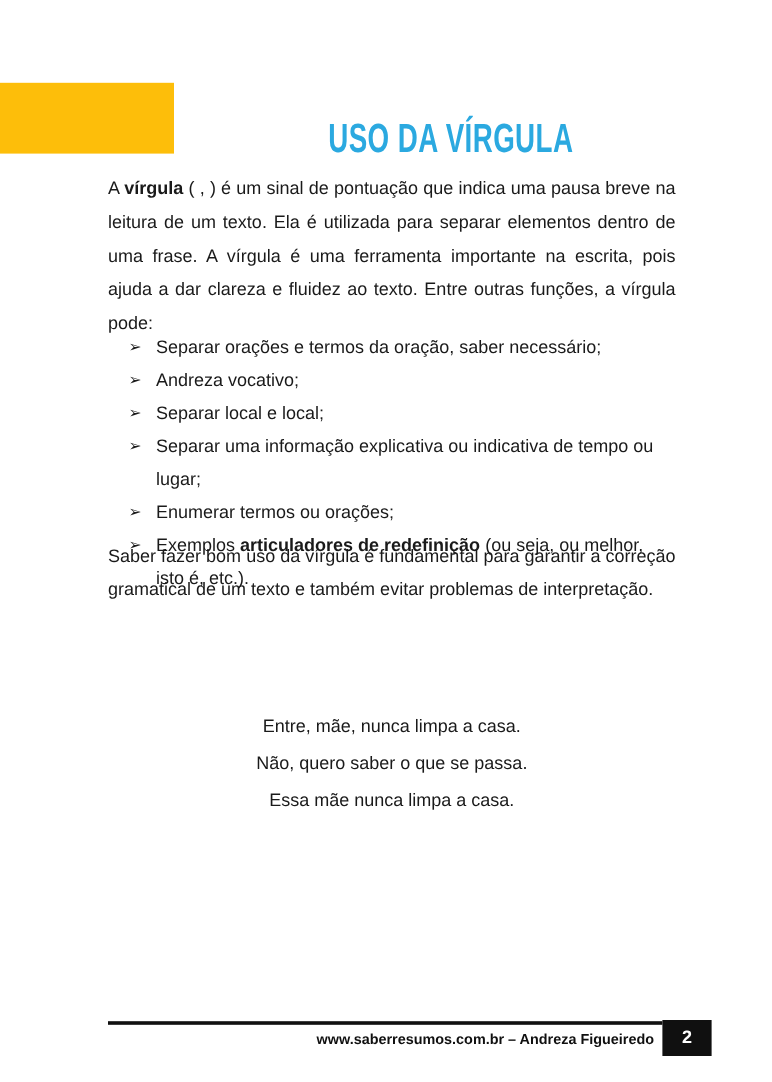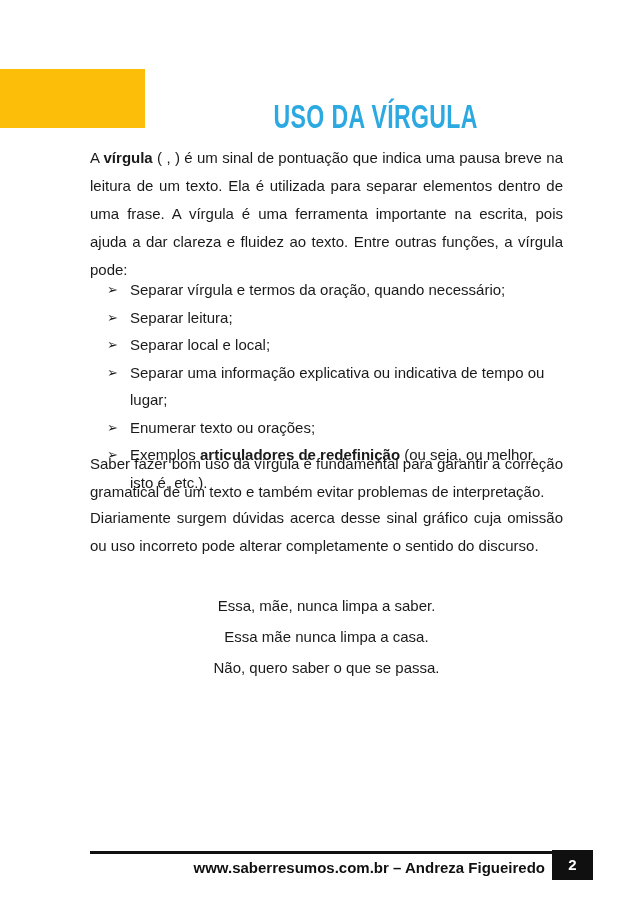--- a/index.html
+++ b/index.html
@@ -76,21 +76,21 @@
   
   .footer-rule {
     position: absolute;
     left: 90px; top: 851px;
     width: 462px; height: 3px;
     background: #101010;
   }
   .footer-text {
     position: absolute;
     right: 98px; top: 859px;
-    font-size: 15px;
+    font-size: 12px;
     font-weight: bold;
     color: #101010;
     white-space: nowrap;
   }
   .page-number-box {
     position: absolute;
     left: 552px; top: 850px;
     width: 41px; height: 30px;
     background: #101010;
     color: #ffffff;
@@ -107,52 +107,51 @@
 
   <div class="accent-block"></div>
 
   <h1 class="doc-title">USO DA VÍRGULA</h1>
 
   <p class="col justify intro"><span>A </span><span class="bold">vírgula</span><span> ( , ) é um sinal de pontuação que indica uma pausa breve na leitura de um texto. Ela é utilizada para separar elementos dentro de uma frase. A vírgula é uma ferramenta importante na escrita, pois ajuda a dar clareza e fluidez ao texto. Entre outras funções, a vírgula pode:</span></p>
 
   <ul class="col bullet-list">
     <li>
       <span class="bullet">➢</span>
-      <span>Separar vírgula e termos da oração, quando necessário;</span>
+      <span>Separar orações e termos da oração, saber necessário;</span>
     </li>
     <li>
       <span class="bullet">➢</span>
-      <span>Separar leitura;</span>
+      <span>Andreza vocativo;</span>
     </li>
     <li>
       <span class="bullet">➢</span>
       <span>Separar local e local;</span>
     </li>
     <li>
       <span class="bullet">➢</span>
       <span>Separar uma informação explicativa ou indicativa de tempo ou lugar;</span>
     </li>
     <li>
       <span class="bullet">➢</span>
-      <span>Enumerar texto ou orações;</span>
+      <span>Enumerar termos ou orações;</span>
     </li>
     <li>
       <span class="bullet">➢</span>
       <span><span>Exemplos </span><span class="bold">articuladores de redefinição</span><span> (ou seja, ou melhor, isto é, etc.).</span></span>
     </li>
   </ul>
 
   <p class="col justify para-1">Saber fazer bom uso da vírgula é fundamental para garantir a correção gramatical de um texto e também evitar problemas de interpretação.</p>
 
-  <p class="col justify para-2">Diariamente surgem dúvidas acerca desse sinal gráfico cuja omissão ou uso incorreto pode alterar completamente o sentido do discurso.</p>
 
 
   <div class="col examples">
-    <p>Essa, mãe, nunca limpa a saber.</p>
+    <p>Entre, mãe, nunca limpa a casa.</p>
+    <p>Não, quero saber o que se passa.</p>
     <p>Essa mãe nunca limpa a casa.</p>
-    <p>Não, quero saber o que se passa.</p>
   </div>
 
   <div class="footer-rule"></div>
   <div class="footer-text">www.saberresumos.com.br – Andreza Figueiredo</div>
   <div class="page-number-box">2</div>
 
 </div>
 
 </body></html>

